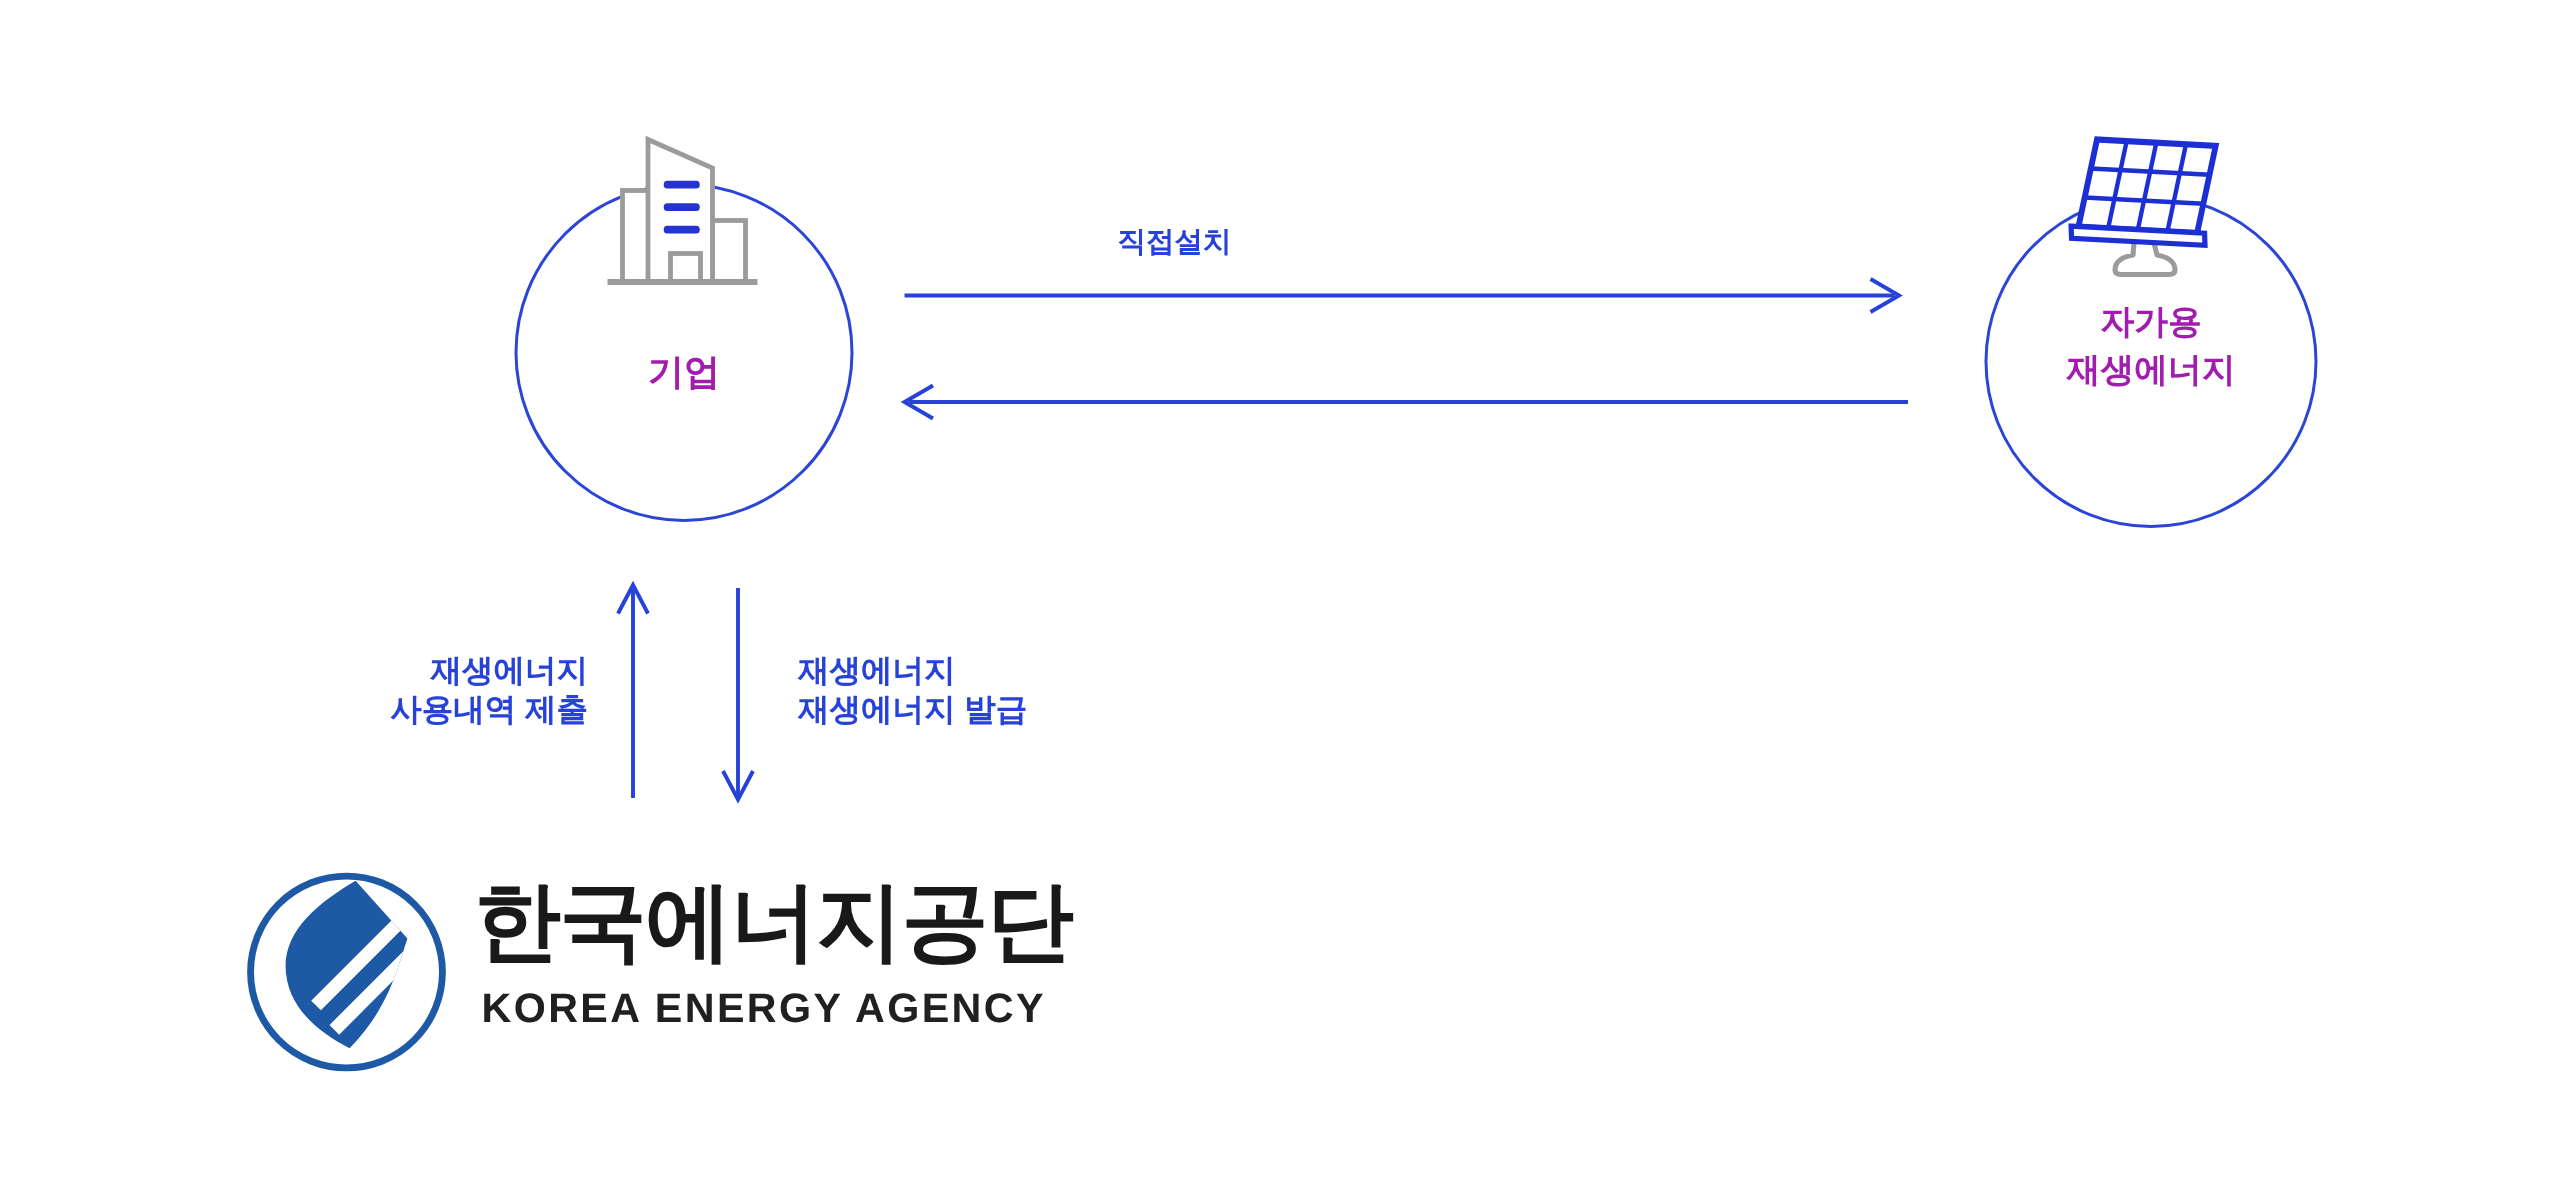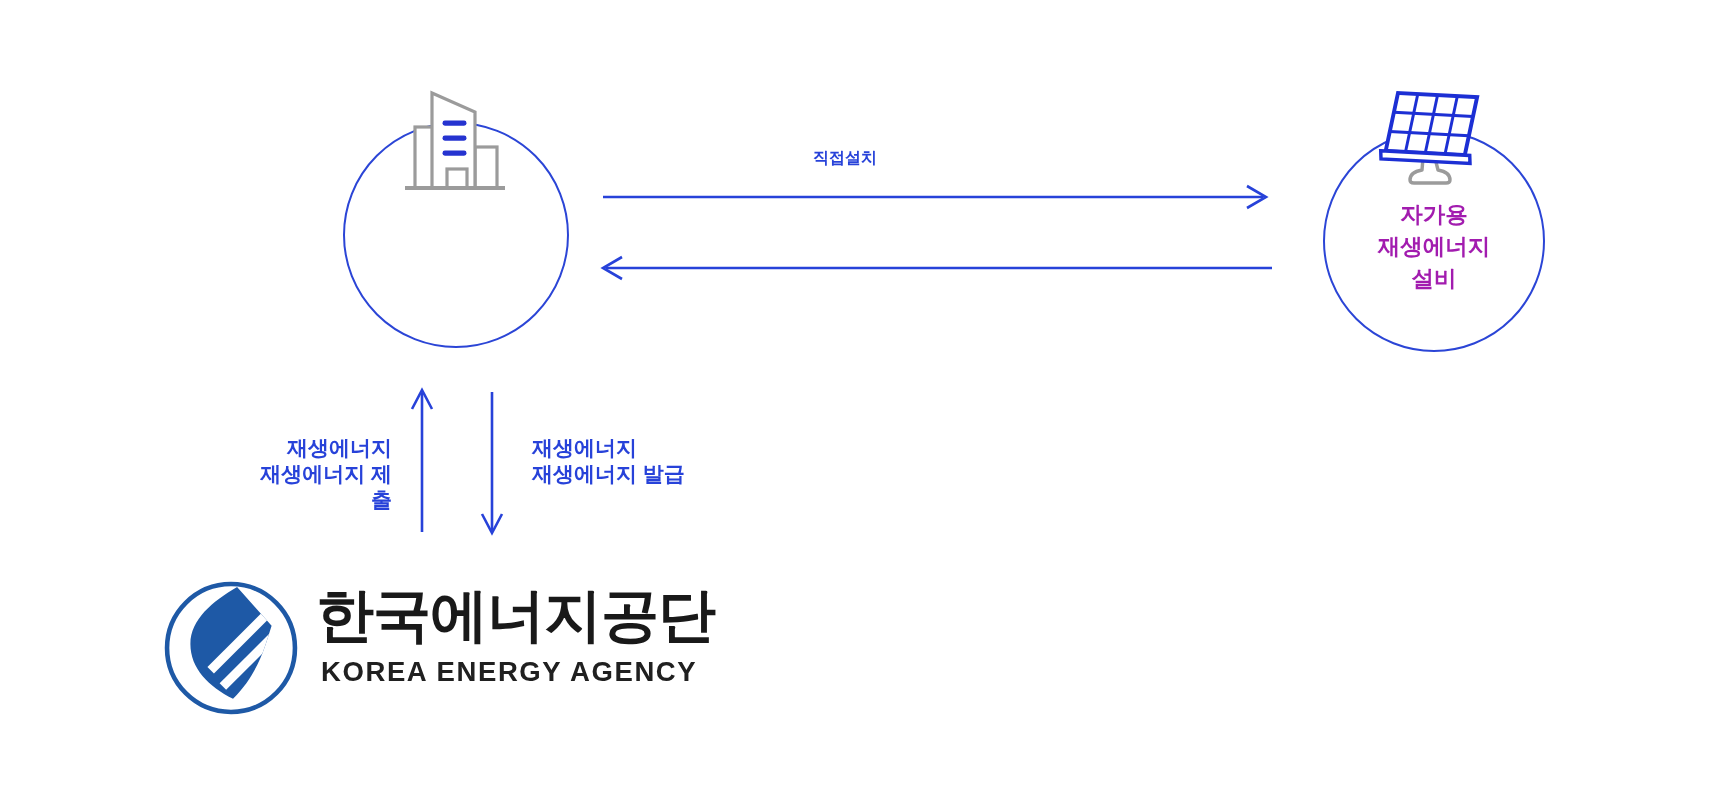--- a/index.html
+++ b/index.html
@@ -13,63 +13,63 @@
     position:absolute;border:2.5px solid #2b45d6;border-radius:50%;background:transparent;
     box-sizing:border-box;
   }
   .node-label{
     position:absolute;color:#a21caf;font-weight:bold;text-align:center;white-space:nowrap;
   }
   #company-label{font-size:24px;}
   #facility-label{font-size:22.5px;line-height:32px;}
   
   .flow-label{
-    position:absolute;color:#2742d9;font-weight:bold;text-align:center;white-space:nowrap;
-    font-size:16px;
+    position:absolute;color:#2742d9;font-weight:bold;text-align:left;white-space:nowrap;
+    font-size:19px;
   }
   .flow-label.two-line{font-size:21px;line-height:26px;white-space:normal;}
   
   #logo-ko{
     position:absolute;left:316px;top:586px;color:#191919;font-size:58px;font-weight:800;
     letter-spacing:-1px;line-height:1;white-space:nowrap;
   }
   #logo-en{
     position:absolute;left:321px;top:658px;color:#202020;font-size:27.5px;font-weight:700;
     letter-spacing:1.6px;line-height:1;white-space:nowrap;
   }
   svg{display:block;}
   .overlay{position:absolute;left:0;top:0;pointer-events:none;}
 </style>
 </head>
 <body>
 
 <div id="canvas">
 
   <div class="node-circle" style="left:343px;top:122px;width:226px;height:226px;"></div>
+  <div class="node-label" id="company-label" style="left:356px;top:232px;width:200px;">기업</div>
 
   <svg class="abs" style="left:400px;top:86px;" width="110" height="106" viewBox="0 0 110 106">
     <g fill="#ffffff" stroke="#9b9b9b" stroke-width="3.2" stroke-linejoin="miter">
       <rect x="15" y="41" width="20" height="61"></rect>
       <rect x="75" y="61" width="22" height="41"></rect>
       <path d="M32,7 L75,26 L75,102 L32,102 Z"></path>
     </g>
     <g fill="#2533d0">
       <rect x="42.5" y="34.5" width="24" height="5.2" rx="2.4"></rect>
       <rect x="42.5" y="49.5" width="24" height="5.2" rx="2.4"></rect>
       <rect x="42.5" y="64.5" width="24" height="5.2" rx="2.4"></rect>
     </g>
     <rect x="47" y="83" width="20" height="19" fill="#ffffff" stroke="#9b9b9b" stroke-width="3.2"></rect>
     <line x1="5" y1="102" x2="105" y2="102" stroke="#9b9b9b" stroke-width="4"></line>
   </svg>
 
   <div class="node-circle" style="left:1323px;top:130px;width:222px;height:222px;"></div>
   <div class="node-label" id="facility-label" style="left:1334px;top:199px;width:200px;">
     <div>자가용</div>
     <div>재생에너지</div>
-    <div>설비</div>
   </div>
 
   <svg class="abs" style="left:1372px;top:84px;" width="116" height="108" viewBox="0 0 116 108">
 
     <g fill="#ffffff" stroke="#9b9b9b" stroke-width="3.4" stroke-linejoin="round">
       <path d="M51,74 L63,74 L66,86 C72,87 78,90 78,96 Q78,99 74,99 L42,99 Q38,99 38,96 C38,90 44,87 50,86 Z"></path>
     </g>
 
     <g transform="translate(26,9) skewX(-12) skewY(3)" fill="#ffffff" stroke="#1c2fd4">
       <rect x="0" y="0" width="80" height="58" stroke-width="4"></rect>
@@ -100,21 +100,21 @@
         <line x1="492" y1="392" x2="492" y2="530"></line>
         <polyline points="482,514 492,533 502,514"></polyline>
       </g>
     </g>
   </svg>
 
   <div class="flow-label" style="left:745px;top:148px;width:200px;">직접설치</div>
 
   <div class="flow-label two-line" style="left:260px;top:435px;width:132px;text-align:right;">
     <div>재생에너지</div>
-    <div>재생에너지 제출</div>
+    <div>사용내역 제출</div>
   </div>
   <div class="flow-label two-line" style="left:532px;top:435px;width:180px;text-align:left;">
     <div>재생에너지</div>
     <div>재생에너지 발급</div>
   </div>
 
   <svg class="abs" style="left:164px;top:581px;" width="134" height="134" viewBox="0 0 132 132">
     <defs>
       <clipPath id="dropClip">
         <path d="M72,6 L106,44 C100,62 94,90 68,116 C44,104 26,86 26,62 C26,38 48,20 72,6 Z"></path>

